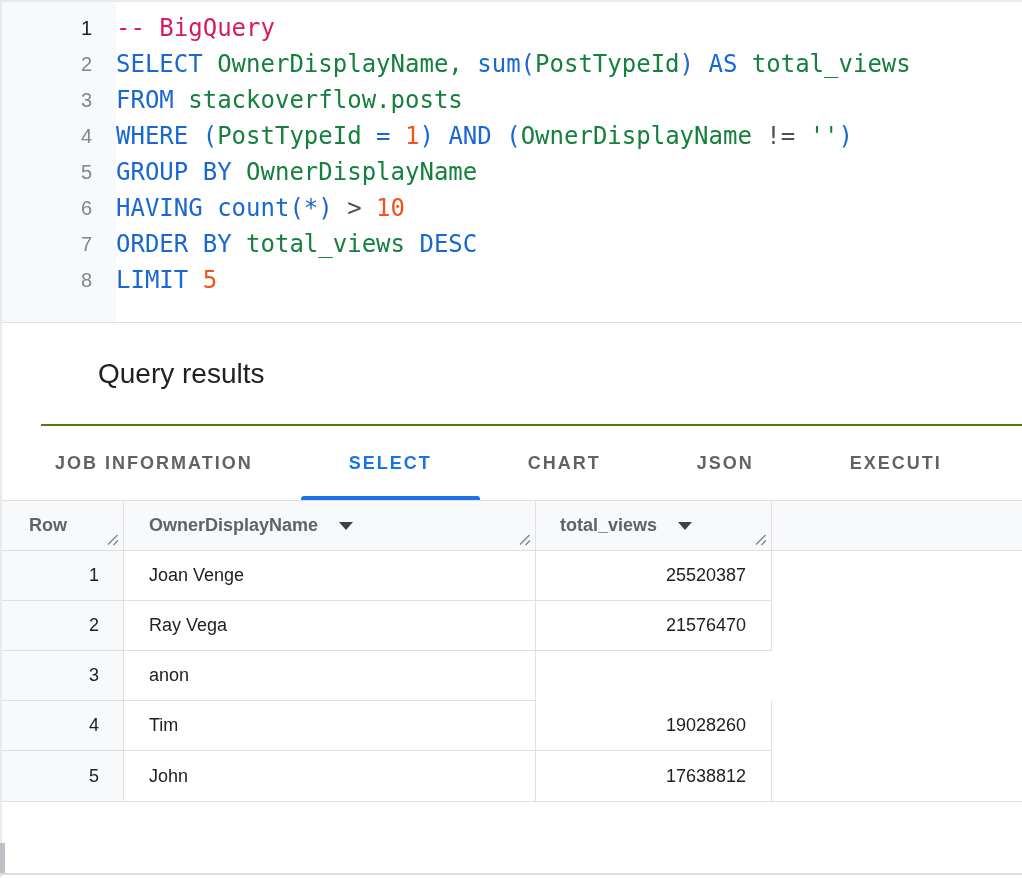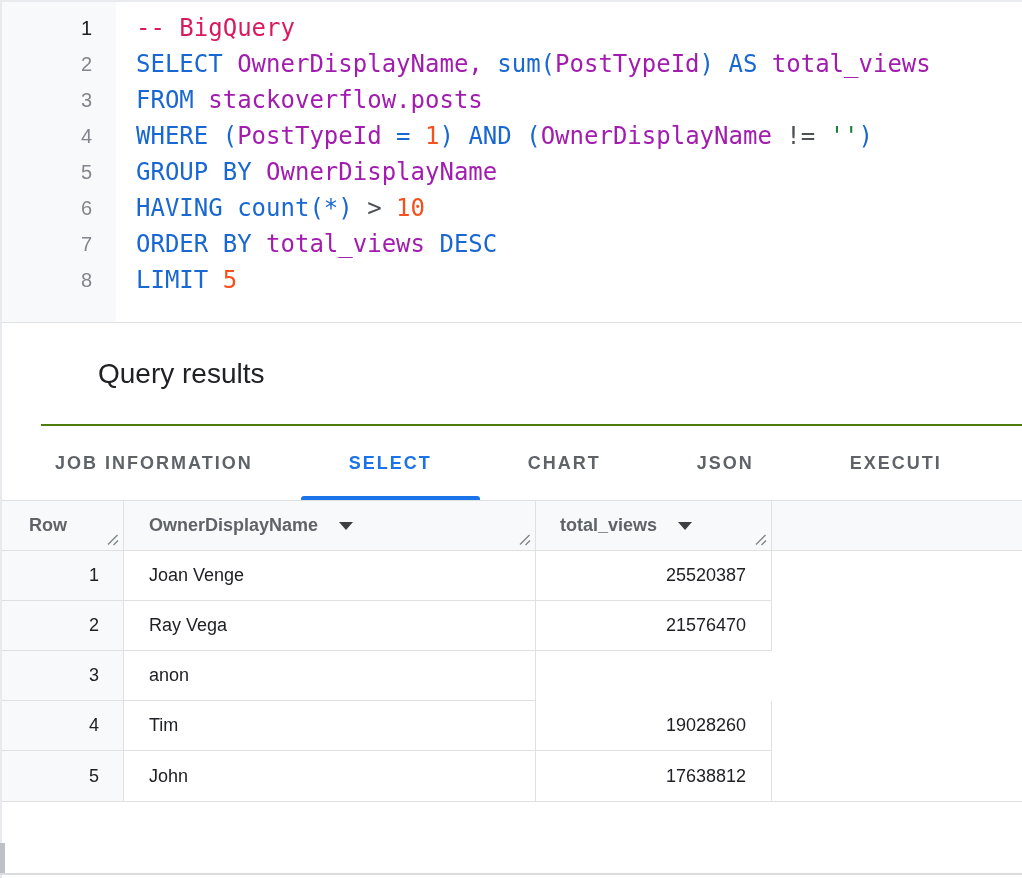--- a/index.html
+++ b/index.html
@@ -37,25 +37,24 @@
     text-align: right; padding-right: 24px;
     font-size: 20px; color: #80868b;
   }
   .line-number.active { color: #202124; }
   .code {
     flex: 1 1 auto;
     padding-top: 8px;
     font-family: "DejaVu Sans Mono", "Liberation Mono", monospace;
     font-size: 24px;
     overflow: hidden;
-    margin-left: 20px;
   }
   .code-line { height: 36px; line-height: 36px; white-space: pre; }
   .tk-kw  { color: #1967d2; }
-  .tk-id  { color: #a21caf; }
+  .tk-id  { color: #15803d; }
   .tk-num { color: #f4511e; }
   .tk-str { color: #188038; }
   .tk-com { color: #d81b60; }
   .tk-op  { color: #4d5156; }
 
   
   .title-bar {
     height: 103px;
     border-bottom: 2px solid #4d7c0f;
     display: flex; align-items: center;

